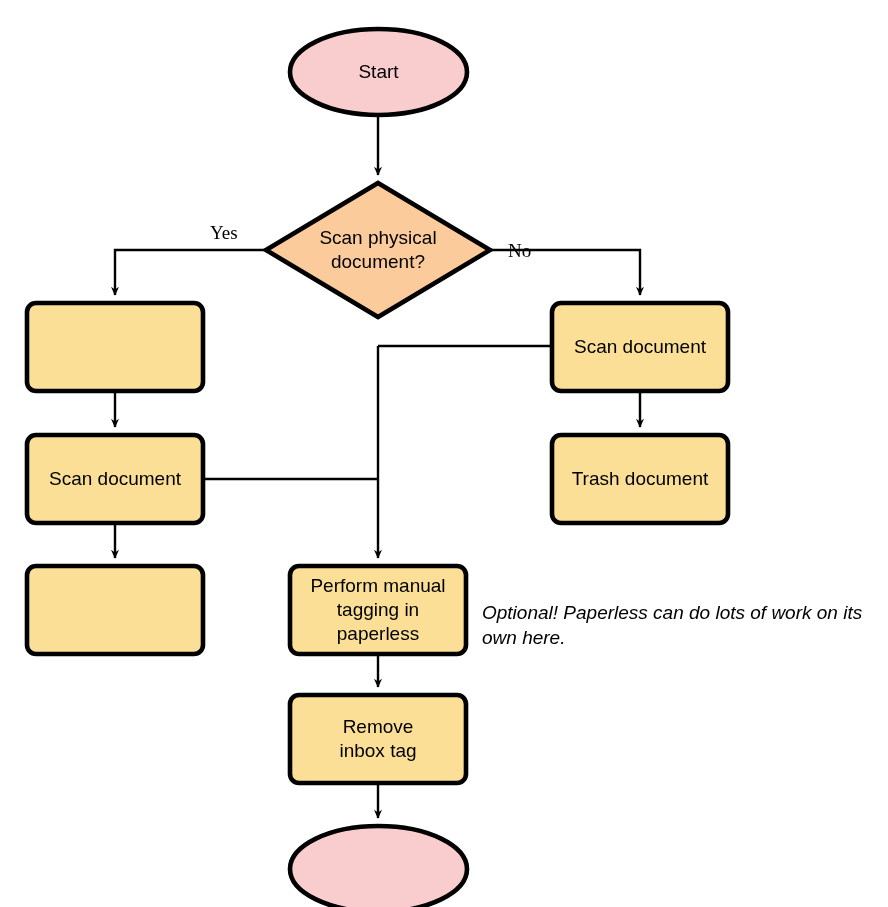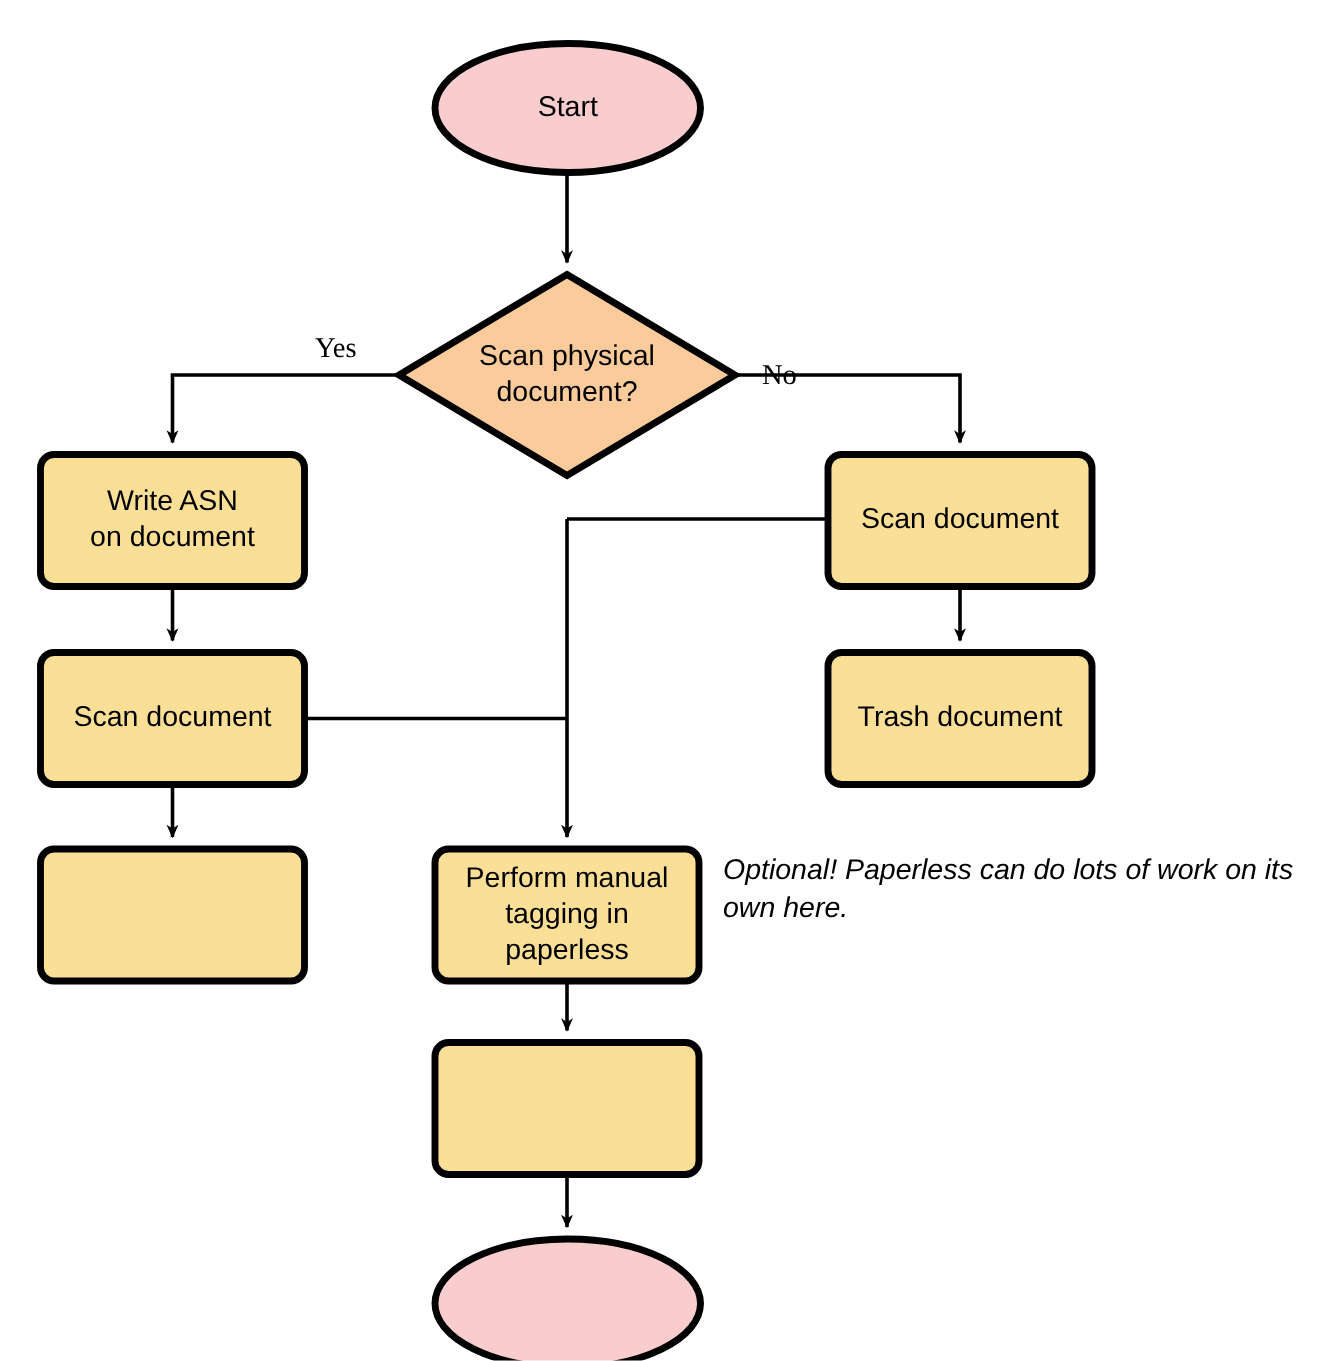--- a/index.html
+++ b/index.html
@@ -114,35 +114,35 @@
     <rect x="290" y="683" width="176" height="88" rx="9" ry="9" fill="#fcdf96" stroke="#000000" stroke-width="4.6"></rect>
 
     <ellipse cx="378.5" cy="857" rx="88.5" ry="43" fill="#f9cdcd" stroke="#000000" stroke-width="4.6"></ellipse>
   </svg>
 
   <div class="node-text" style="left:290px; top:17px; width:177px; height:86px;">Start</div>
 
   <div class="node-text" style="left:278px; top:171px; width:200px; height:134px;">Scan physical
 document?</div>
 
-  <div class="node-text" style="left:27px; top:291px; width:176px; height:88px;">Write ASN
-on document</div>
 
   <div class="node-text" style="left:27px; top:423px; width:176px; height:88px;">Scan document</div>
 
 
   <div class="node-text" style="left:552px; top:291px; width:176px; height:88px;">Scan document</div>
 
   <div class="node-text" style="left:552px; top:423px; width:176px; height:88px;">Trash document</div>
 
   <div class="node-text" style="left:290px; top:554px; width:176px; height:88px;">Perform manual
 tagging in
 paperless</div>
 
+  <div class="node-text" style="left:290px; top:683px; width:176px; height:88px;">Remove
+inbox tag</div>
 
 
   <div class="edge-label" style="left:210px; top:210px;">Yes</div>
 
   <div class="edge-label" style="left:508px; top:228px;">No</div>
 
-  <div class="annotation-note" style="left:482px; top:556px;">Optional! Paperless can do lots of work on its own here.</div>
+  <div class="annotation-note" style="left:482px; top:588px;">Optional! Paperless can do lots of work on its own here.</div>
 
 </div>
 
 </body></html>

